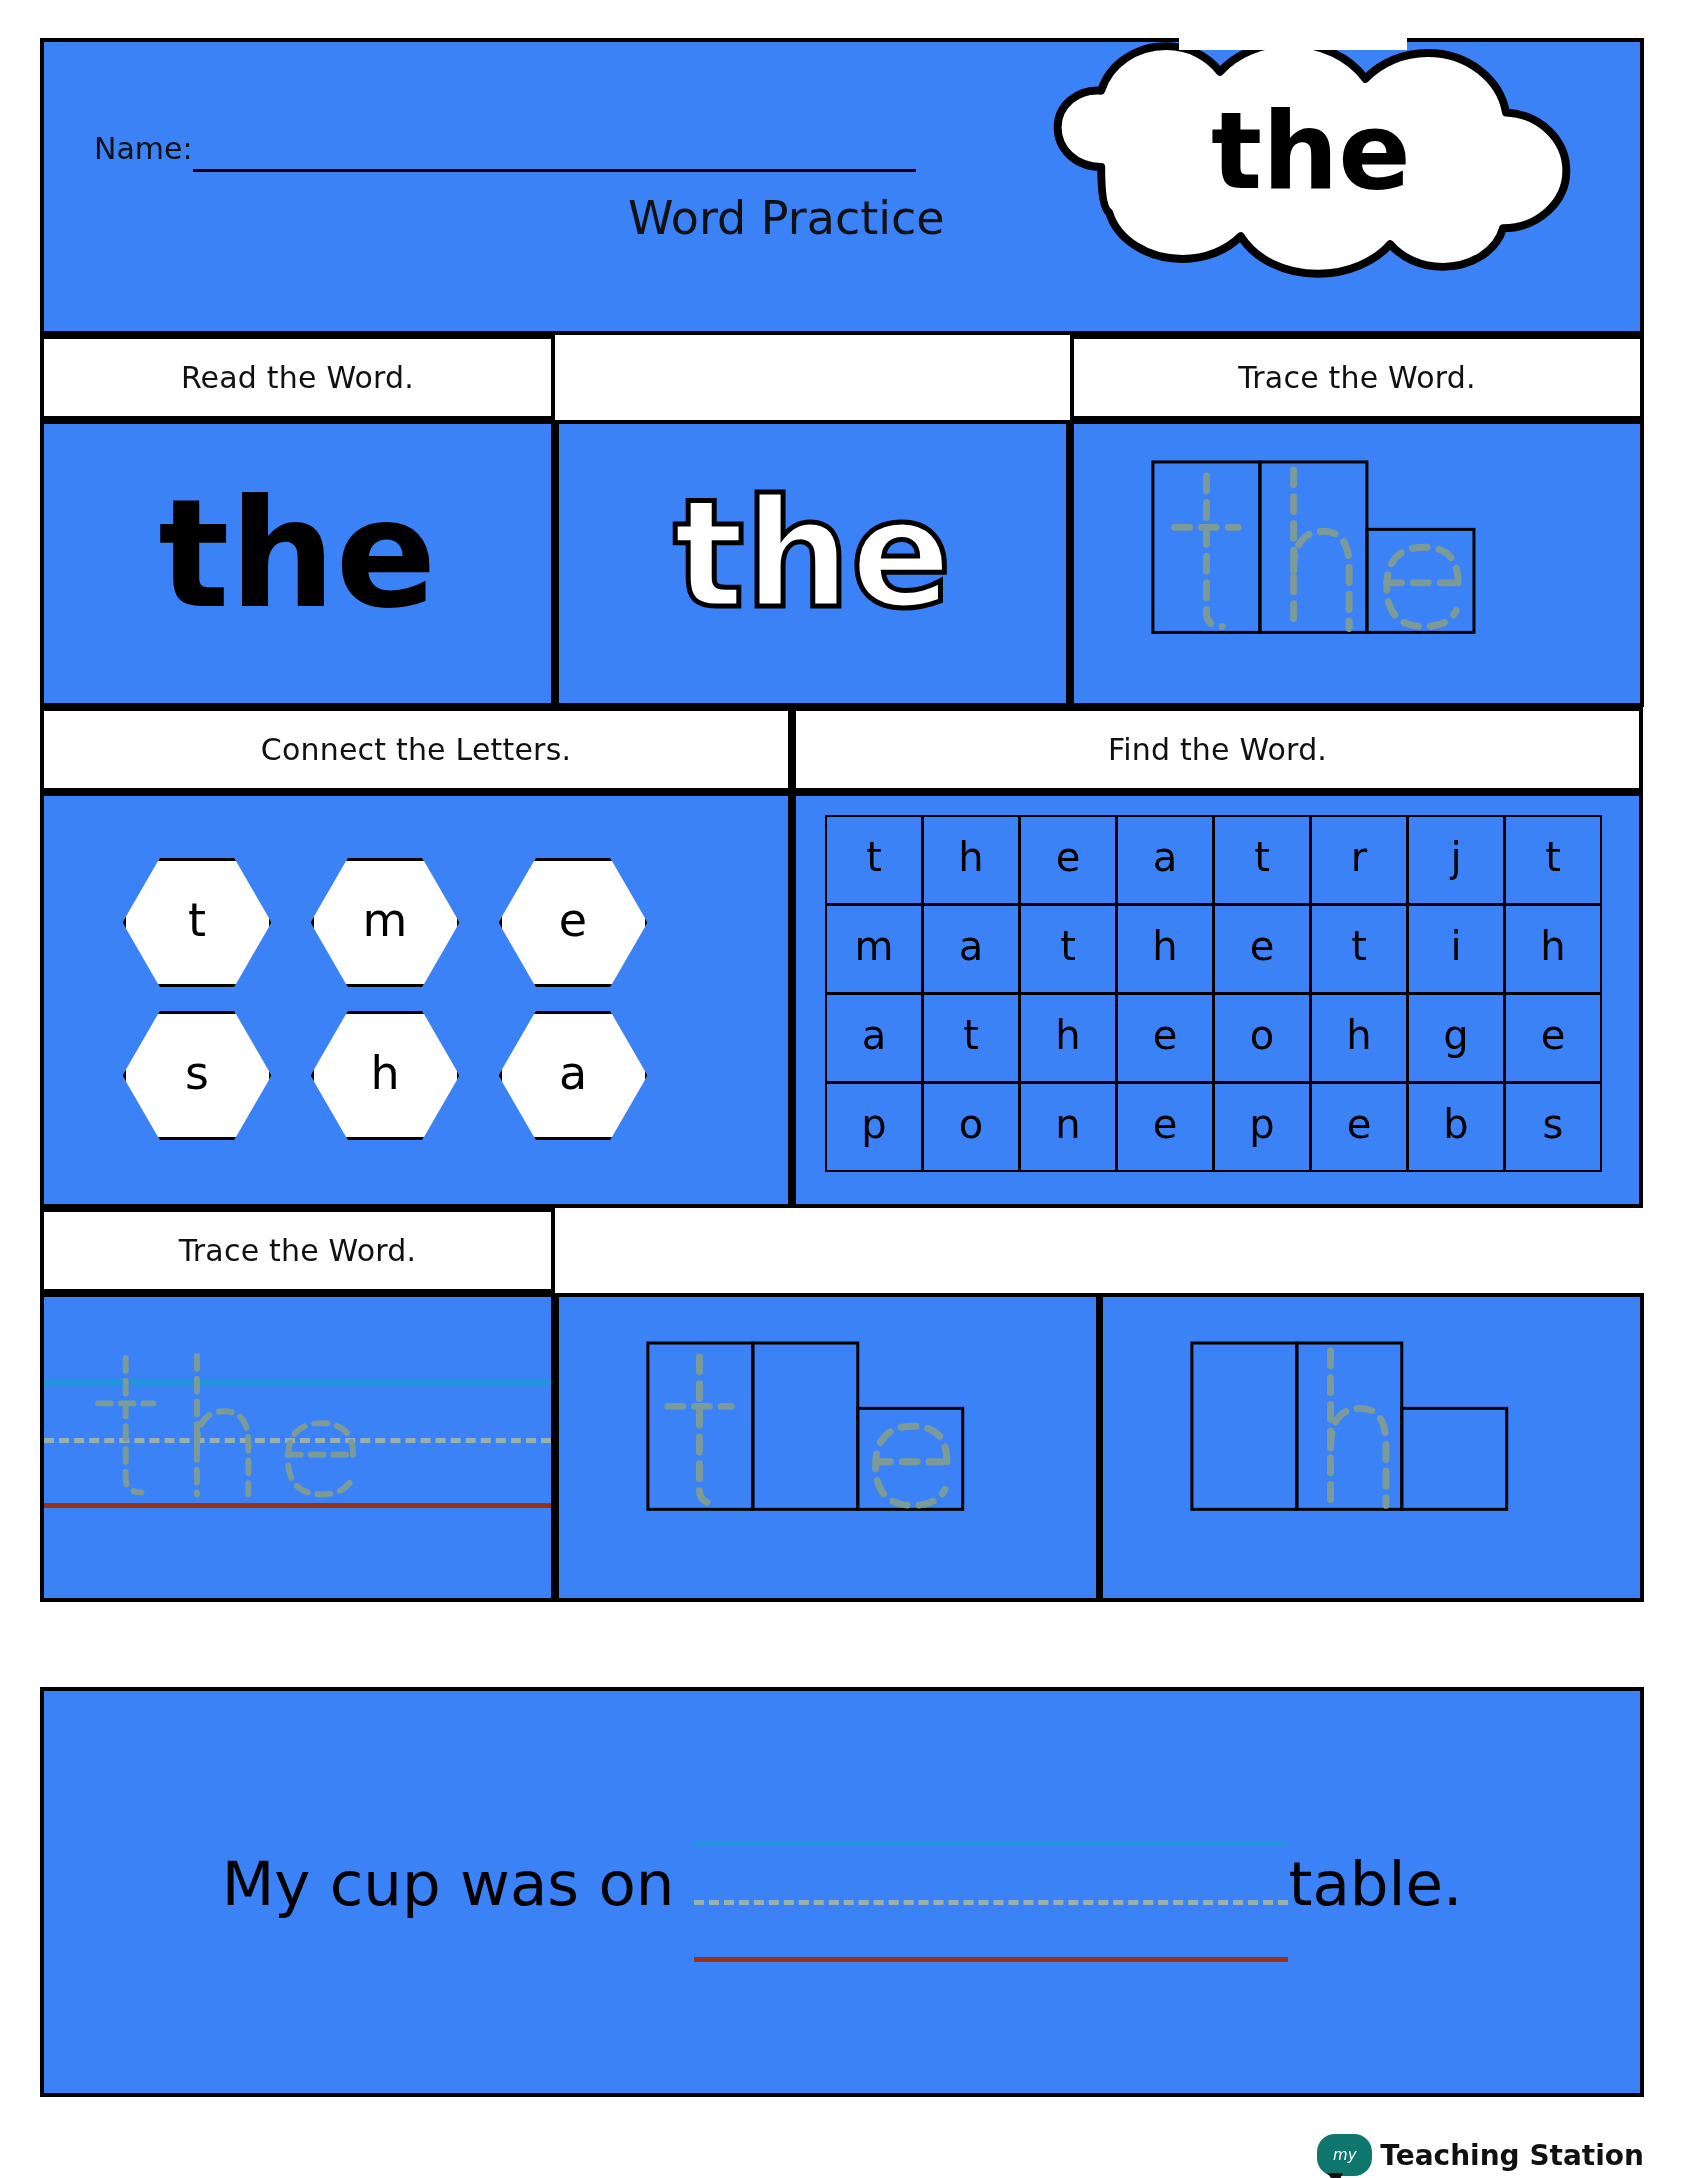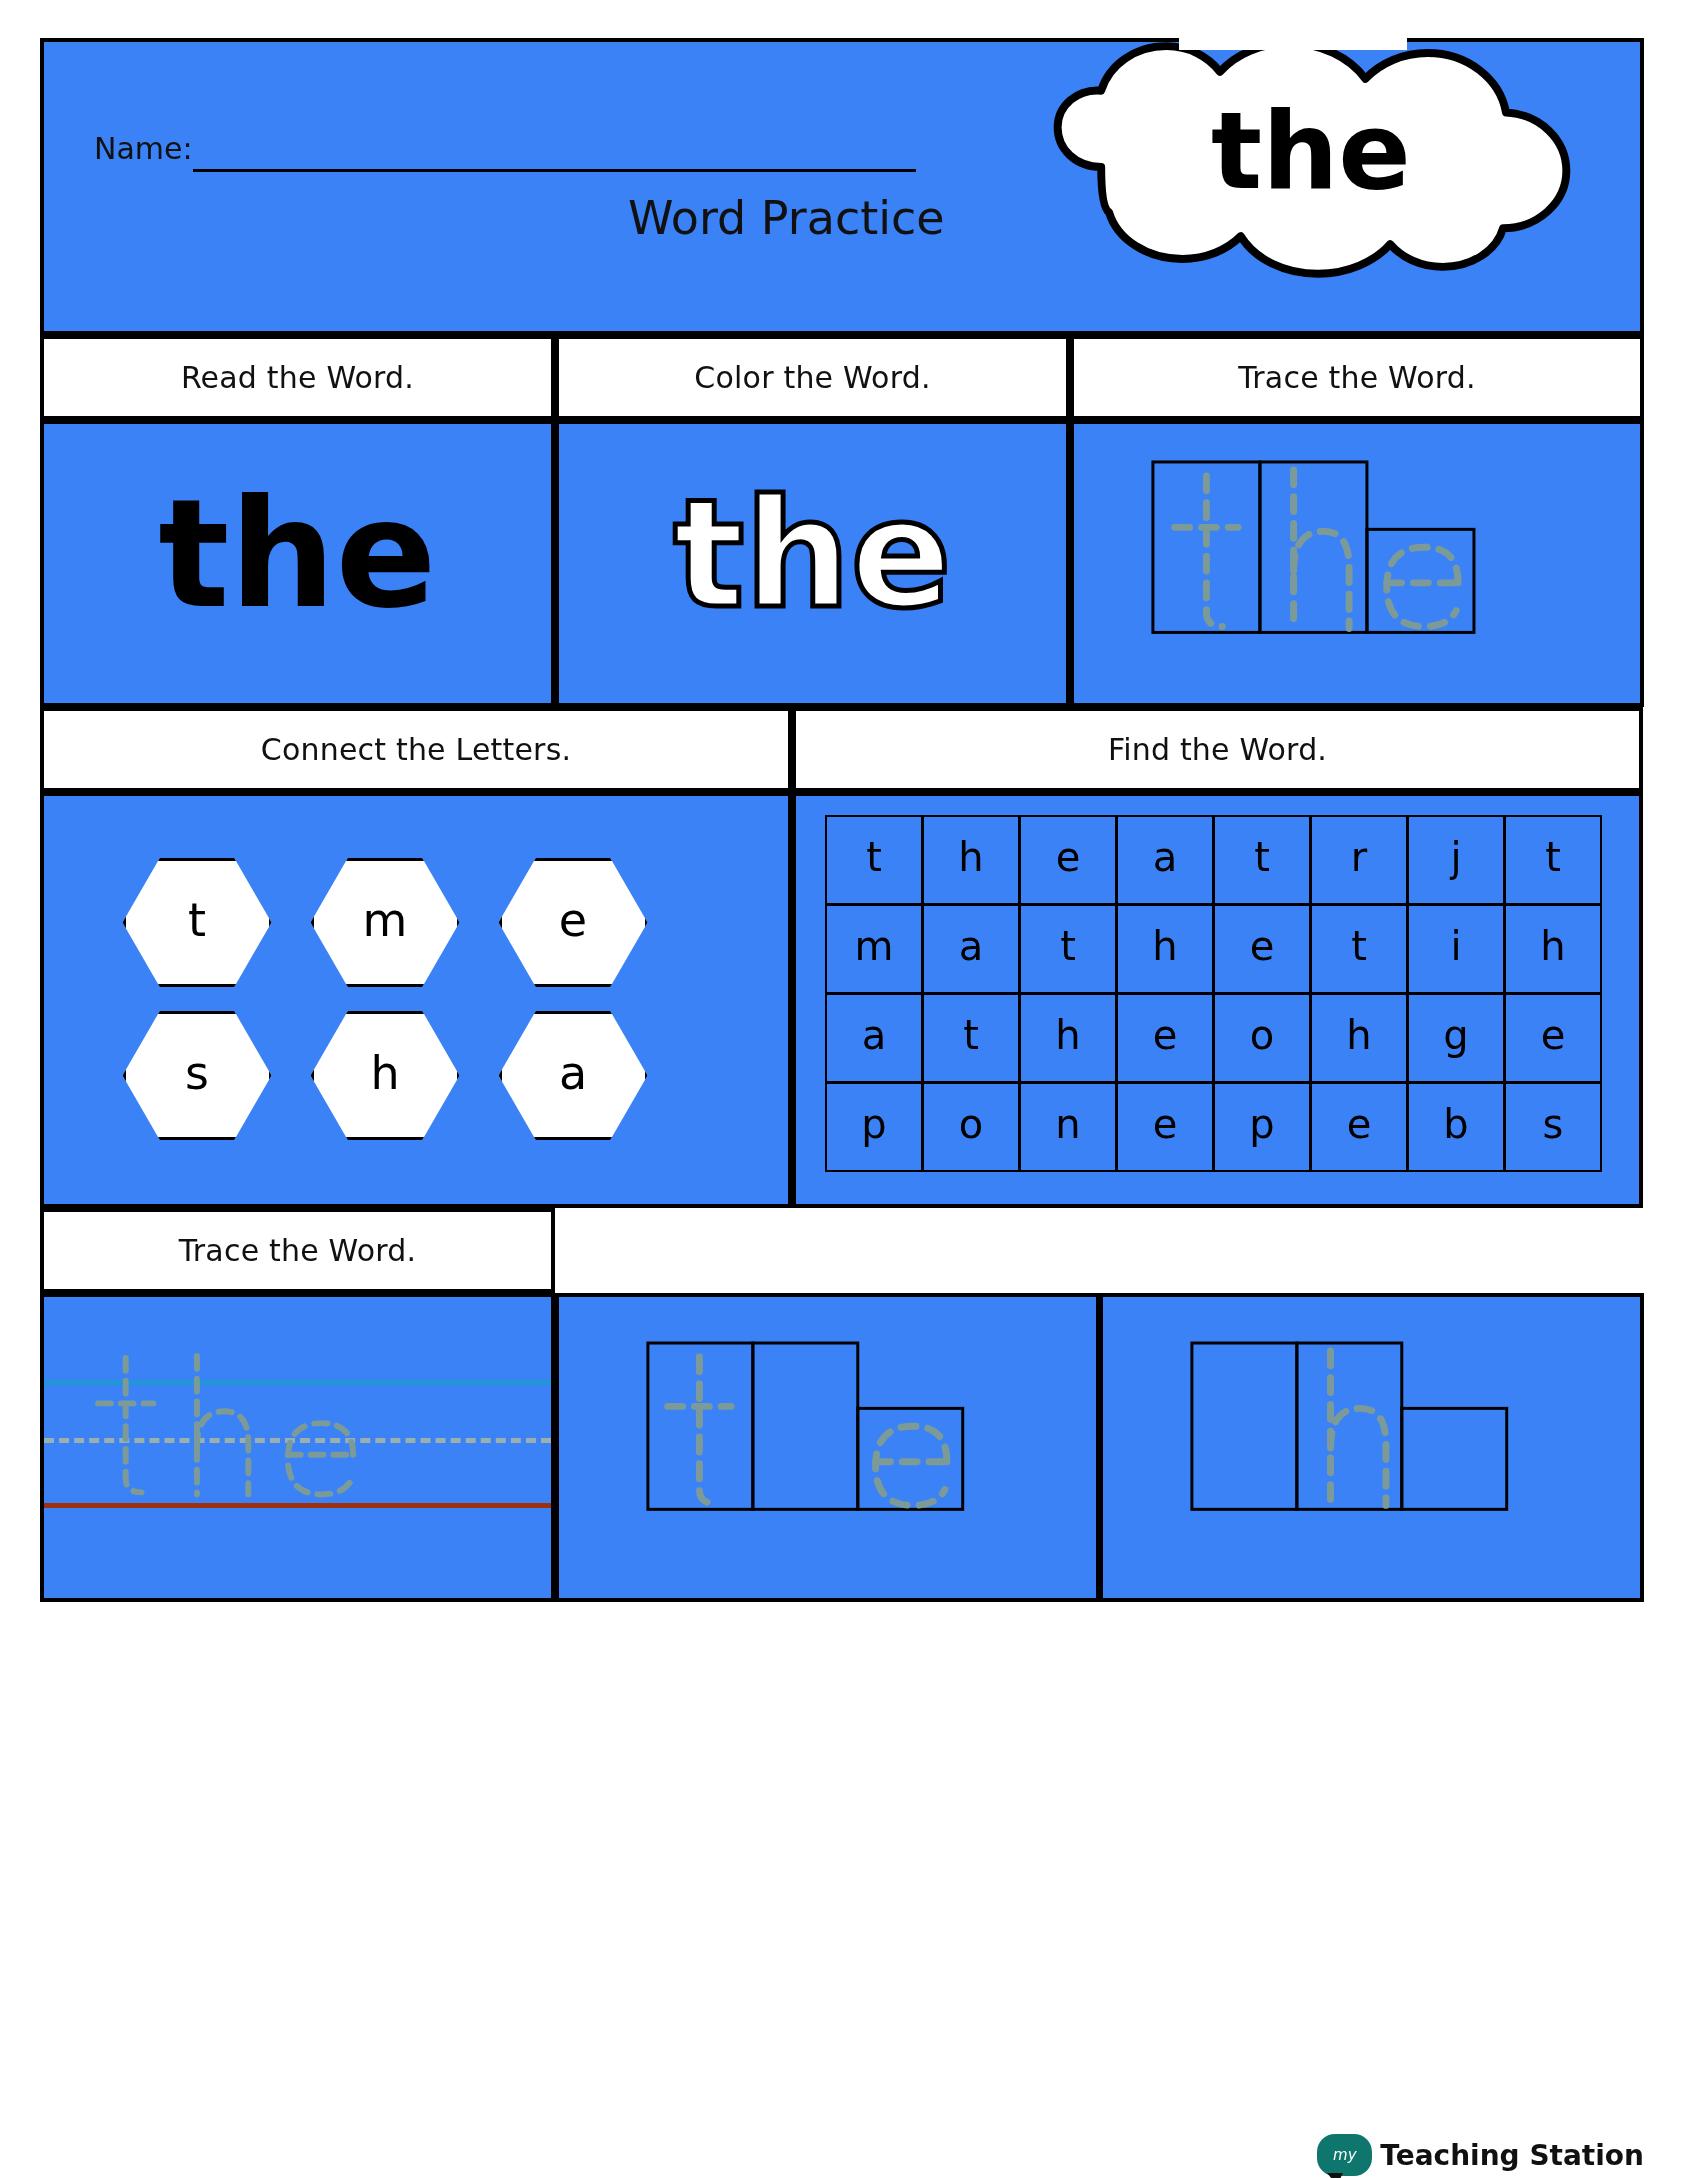--- a/index.html
+++ b/index.html
@@ -195,21 +195,20 @@
                  C205 220 184 229 160 229
                  C124 229 94 209 86 182
                  C80 178 78 160 78 136 Z" fill="#ffffff" stroke="#000000" stroke-width="8" stroke-linejoin="round"></path>
       </svg>
       <div class="cloud-word">the</div>
     </div>
   </div>
   <div class="cloud-mask"></div>
 
   <div class="label r1-lab-a">Read the Word.</div>
-  <div class="label r1-lab-b">Color the Word.</div>
   <div class="label r1-lab-c">Trace the Word.</div>
 
   <div class="box r1-box-a">
     <div class="bigword">the</div>
   </div>
 
   <div class="box r1-box-b">
     <div class="bigword outline">the</div>
   </div>
 
@@ -339,20 +338,31 @@
         <rect x="222" y="74" width="106" height="102"></rect>
       </g>
       <g fill="none" stroke="#7c9b98" stroke-width="7" stroke-dasharray="15 12" stroke-linecap="round">
         <path d="M150 16 L150 172"></path>
         <path d="M150 114 q0 -40 30 -40 q26 0 26 36 L206 172"></path>
       </g>
     </svg>
   </div>
 
 
+  <div class="box r4-box">
+    <div class="sentence">
+      <span class="sent-pre">My  cup  was  on</span>
+      <span class="sent-blank">
+        <span class="rule-blue" style="left:20px; top:48px; width:594px;"></span>
+        <span class="rule-dash" style="left:20px; top:107px; width:594px;"></span>
+        <span class="rule-red" style="left:20px; top:164px; width:594px;"></span>
+      </span>
+      <span class="sent-post">table.</span>
+    </div>
+  </div>
 
   <div class="footer-logo">
     <span class="logo-bubble">my</span>
     <span class="logo-text">Teaching Station</span>
   </div>
 
 </div>
 
 
 </body></html>

